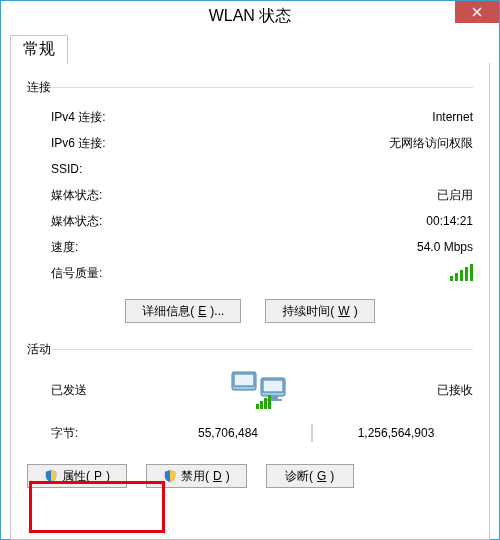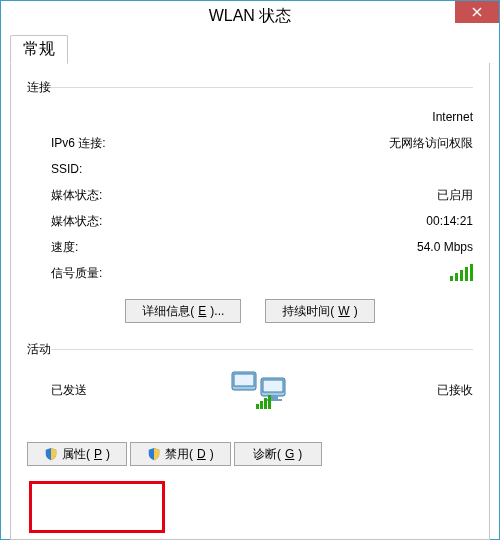--- a/index.html
+++ b/index.html
@@ -28,21 +28,21 @@
   .sigbars span:nth-child(4){height:14px}
   .sigbars span:nth-child(5){height:17px}
   .btn{display:inline-flex;align-items:center;justify-content:center;gap:4px;padding:4px 16px;min-width:88px;height:24px;box-sizing:border-box;border:1px solid #a3a3a3;background:#efefef;color:#000;font-family:inherit;font-size:12px;cursor:default}
   .btn-row{display:flex;gap:24px;justify-content:center;margin:12px 0 0 0}
   .activity{display:flex;align-items:center;justify-content:space-between;padding:2px 0 8px 24px}
   .activity .mid{display:flex;align-items:center;justify-content:center;position:relative;width:120px}
   .bytes{display:flex;align-items:center;margin-top:4px;margin-left:24px}
   .bytes .blab{width:100px}
   .bytes .bval{flex:1;text-align:center}
   .bytes .bsep{width:2px;height:18px;background:#d0d0d0;margin:0 6px}
-  .bottom-actions{display:flex;gap:3px;margin-top:22px}
+  .bottom-actions{display:flex;gap:19px;margin-top:22px}
   .highlight{position:absolute;border:3px solid #e60012;width:130px;height:46px;left:18px;bottom:6px;pointer-events:none}
   .shield{width:14px;height:14px}
   .under{text-decoration:underline}
 </style>
 </head>
 <body>
 
 <div class="window">
 
   <div class="titlebar">
@@ -64,20 +64,21 @@
 
     <div class="panel">
 
       <div class="group-h">
         <span class="glabel">连接</span>
         <span class="gline"></span>
       </div>
 
       <div class="rows">
         <div class="row">
+          <span class="lab">IPv4 连接:</span>
           <span class="val">Internet</span>
         </div>
         <div class="row">
           <span class="lab">IPv6 连接:</span>
           <span class="val">无网络访问权限</span>
         </div>
         <div class="row">
           <span class="lab">SSID:</span>
           <span class="val"></span>
         </div>
@@ -139,20 +140,26 @@
               <rect x="30" y="36" width="3" height="5"></rect>
               <rect x="34" y="33" width="3" height="8"></rect>
               <rect x="38" y="30" width="3" height="11"></rect>
               <rect x="42" y="27" width="3" height="14"></rect>
             </g>
           </svg>
         </div>
         <span>已接收</span>
       </div>
 
+      <div class="bytes">
+        <span class="blab">字节:</span>
+        <span class="bval">55,706,484</span>
+        <span class="bsep"></span>
+        <span class="bval">1,256,564,903</span>
+      </div>
 
       <div class="bottom-actions">
         <button class="btn">
           <svg class="shield" viewBox="0 0 16 16">
               <path d="M8 1 L14 3 V8 C14 12 11 14 8 15 C5 14 2 12 2 8 V3 Z" fill="#2d7dd2"></path>
               <path d="M8 1 L14 3 V8 C14 12 11 14 8 15 Z" fill="#f7c948"></path>
             </svg>
           <span>属性(</span>
             <span class="under">P</span>
             <span>)</span>

